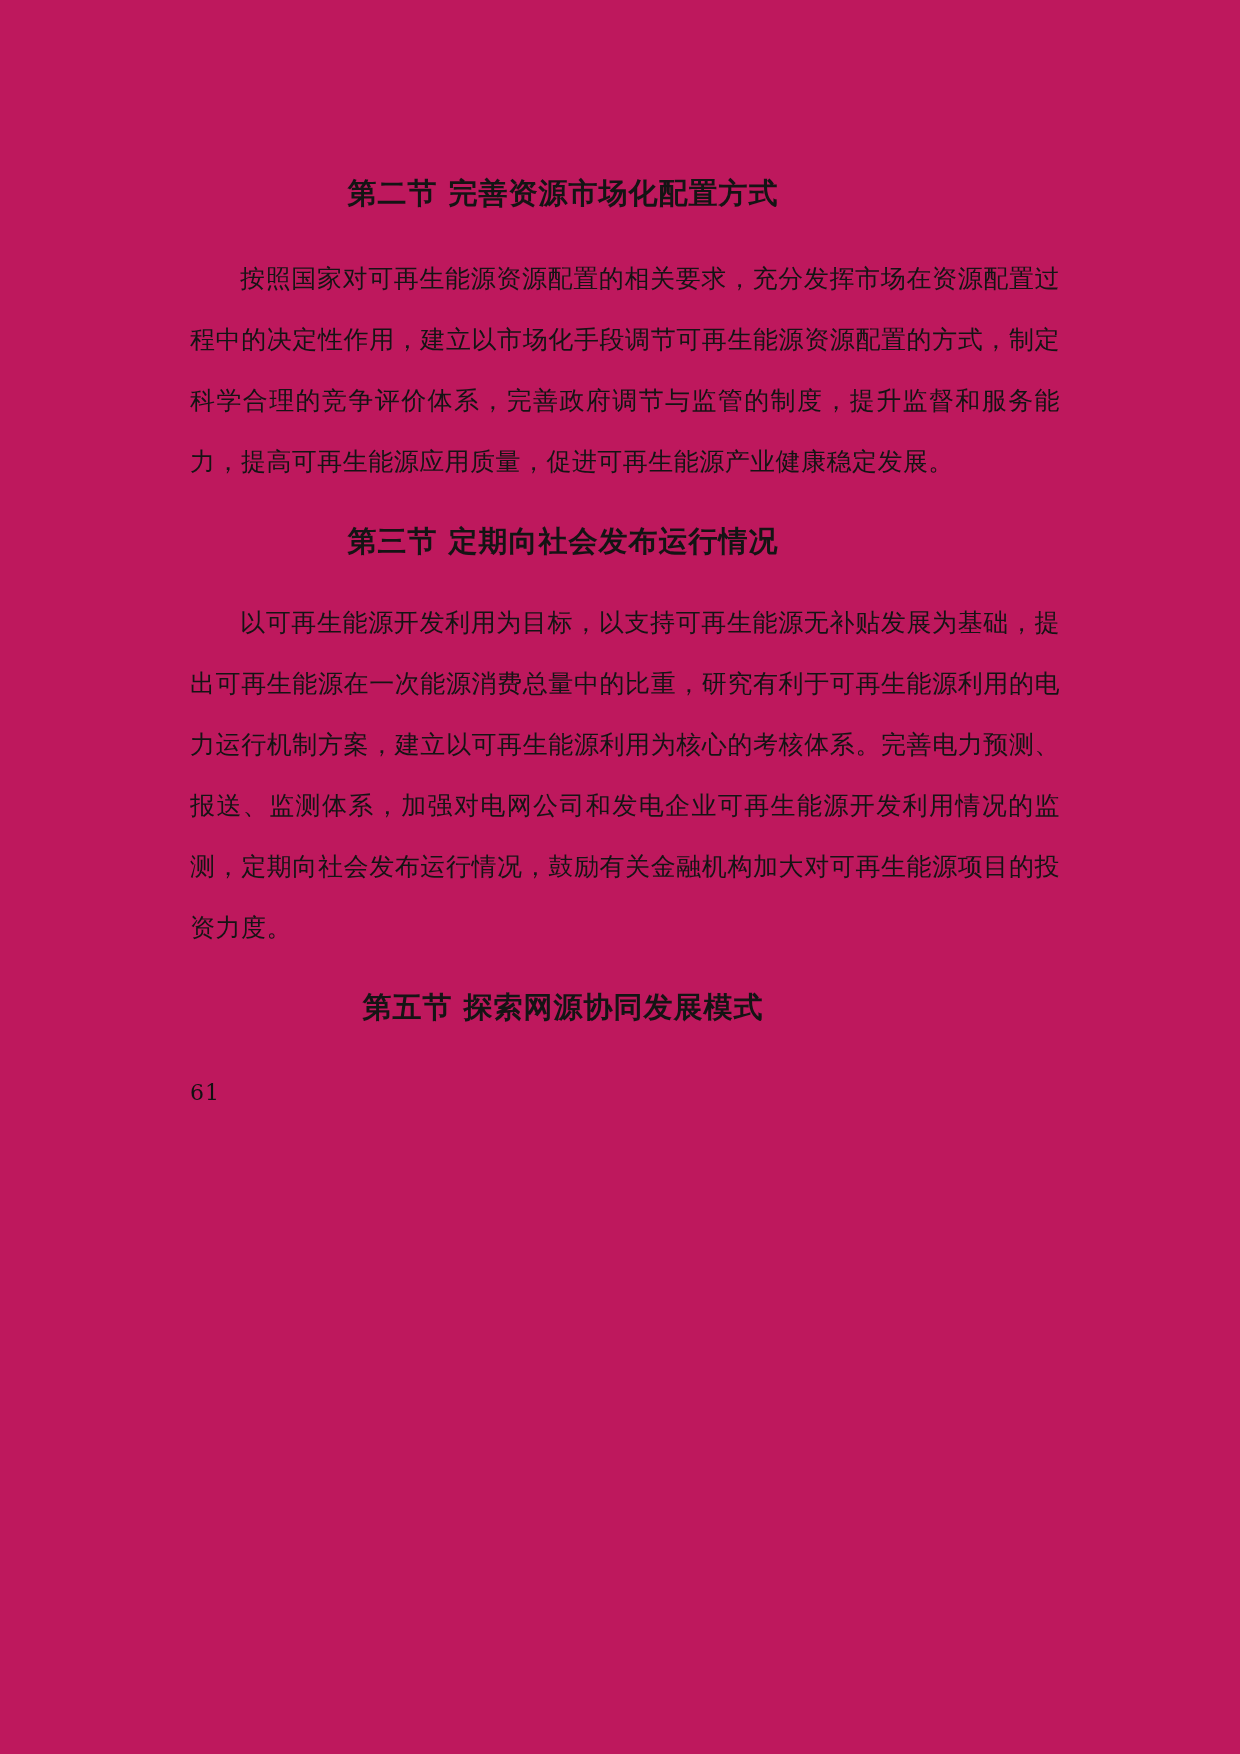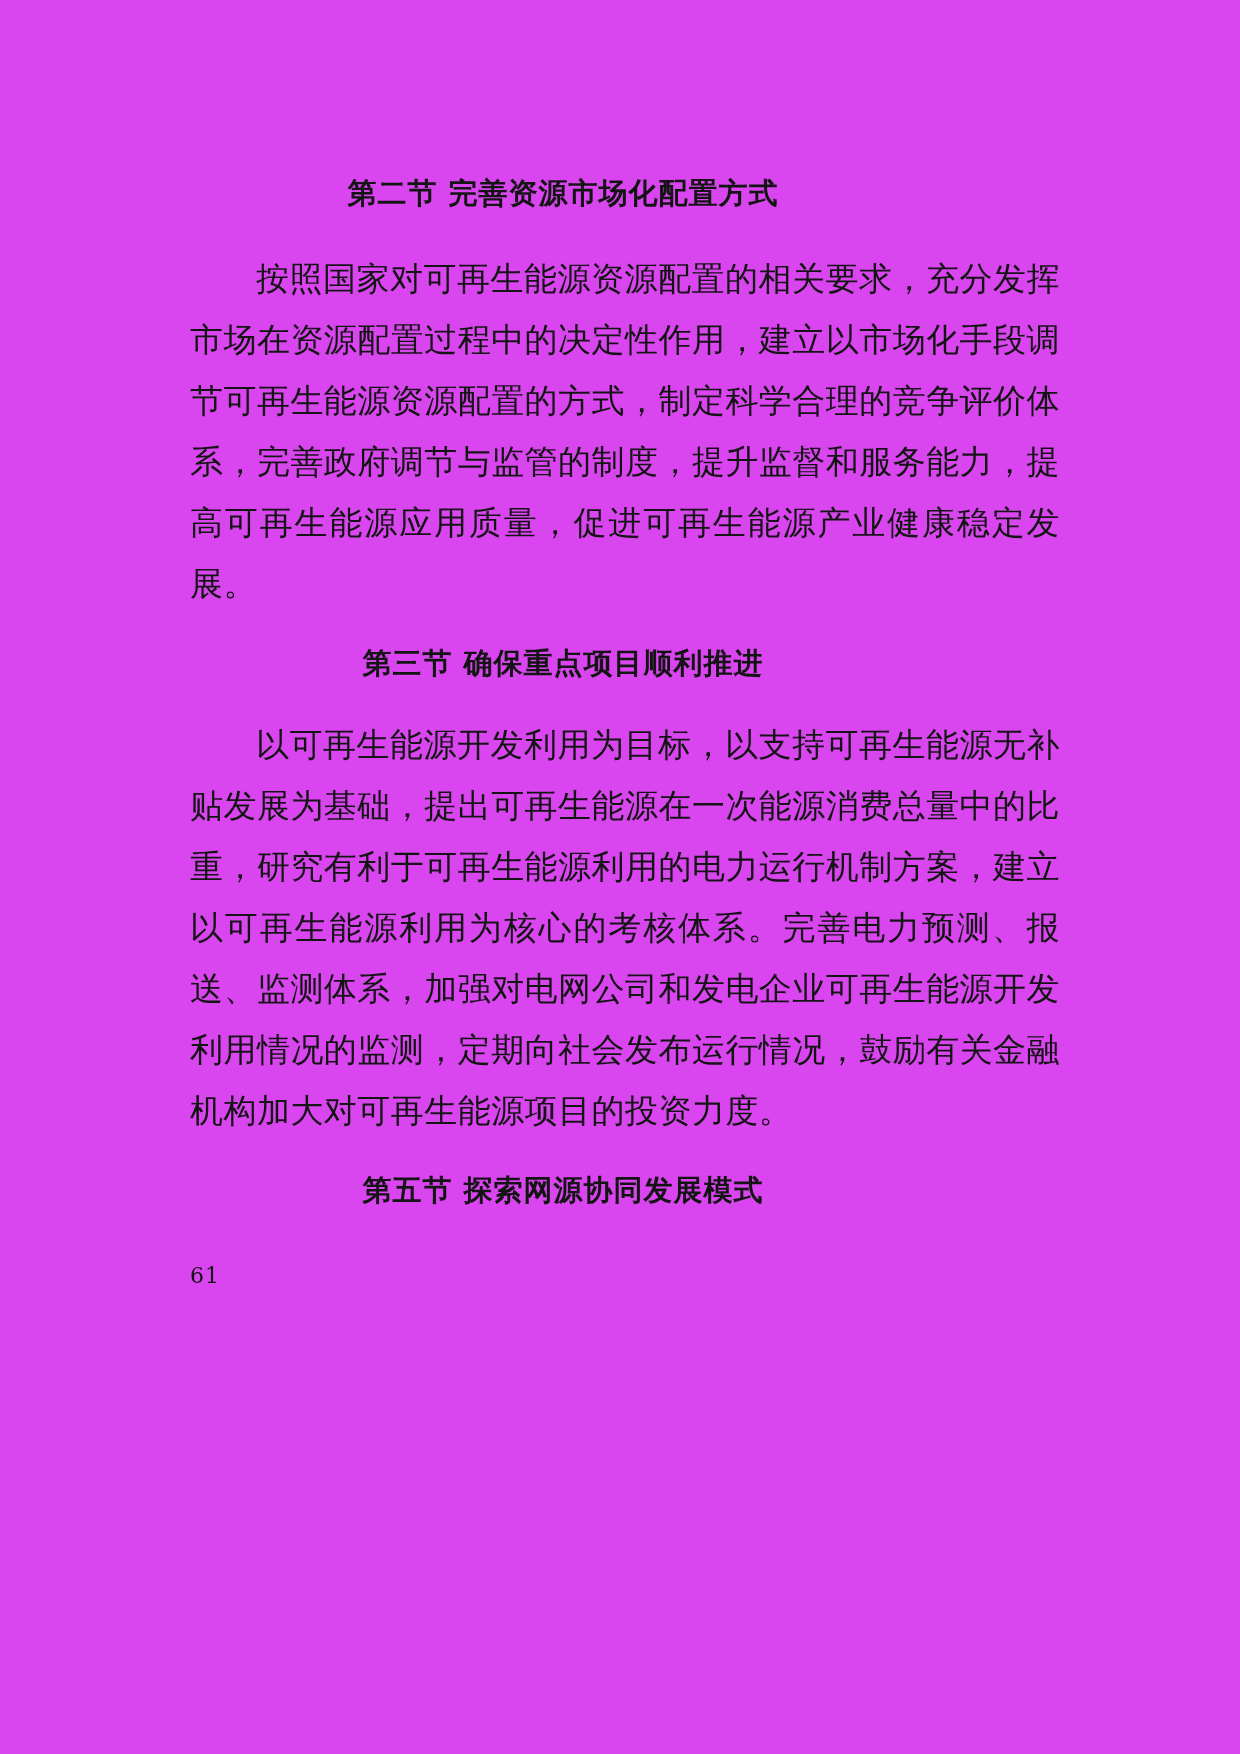--- a/index.html
+++ b/index.html
@@ -5,42 +5,42 @@
   html, body {
     margin: 0;
     padding: 0;
     background: #ffffff;
   }
   .page {
     position: relative;
     width: 1240px;
     height: 1754px;
     margin: 0 auto;
-    background: #d946ef;
+    background: #be185d;
     color: #141414;
     font-family: "DejaVu Serif", "Liberation Serif", serif;
     overflow: hidden;
     box-sizing: border-box;
     padding: 170px 180px 0 190px; 
   }
   .content {
     width: 870px;
   }
   .section-heading {
     font-size: 29px;
     line-height: 46px;
     font-weight: 600;
     text-align: center;
     
     margin: 0 124px 0 0;
     letter-spacing: 1px;
     white-space: nowrap;
   }
   .para {
-    font-size: 33px;
+    font-size: 25px;
     line-height: 61px;
     letter-spacing: 0.46px;
     text-align: justify;
     text-justify: inter-character;
     text-indent: 2em;
     margin: 0;
     word-break: break-all;
   }
   .m-p1 { margin-top: 32px; }
   .m-h2 { margin-top: 26px; }
@@ -62,21 +62,21 @@
 
 <div class="page">
   <div class="content">
 
     <div class="section">
       <div class="section-heading">第二节 完善资源市场化配置方式</div>
       <p class="para m-p1">按照国家对可再生能源资源配置的相关要求，充分发挥市场在资源配置过程中的决定性作用，建立以市场化手段调节可再生能源资源配置的方式，制定科学合理的竞争评价体系，完善政府调节与监管的制度，提升监督和服务能力，提高可再生能源应用质量，促进可再生能源产业健康稳定发展。</p>
     </div>
 
     <div class="section">
-      <div class="section-heading m-h2">第三节 确保重点项目顺利推进</div>
+      <div class="section-heading m-h2">第三节 定期向社会发布运行情况</div>
       <p class="para m-p2">以可再生能源开发利用为目标，以支持可再生能源无补贴发展为基础，提出可再生能源在一次能源消费总量中的比重，研究有利于可再生能源利用的电力运行机制方案，建立以可再生能源利用为核心的考核体系。完善电力预测、报送、监测体系，加强对电网公司和发电企业可再生能源开发利用情况的监测，定期向社会发布运行情况，鼓励有关金融机构加大对可再生能源项目的投资力度。</p>
     </div>
 
 
     <div class="section">
       <div class="section-heading m-h4">第五节 探索网源协同发展模式</div>
     </div>
 
     <div class="page-footer">61</div>
 

